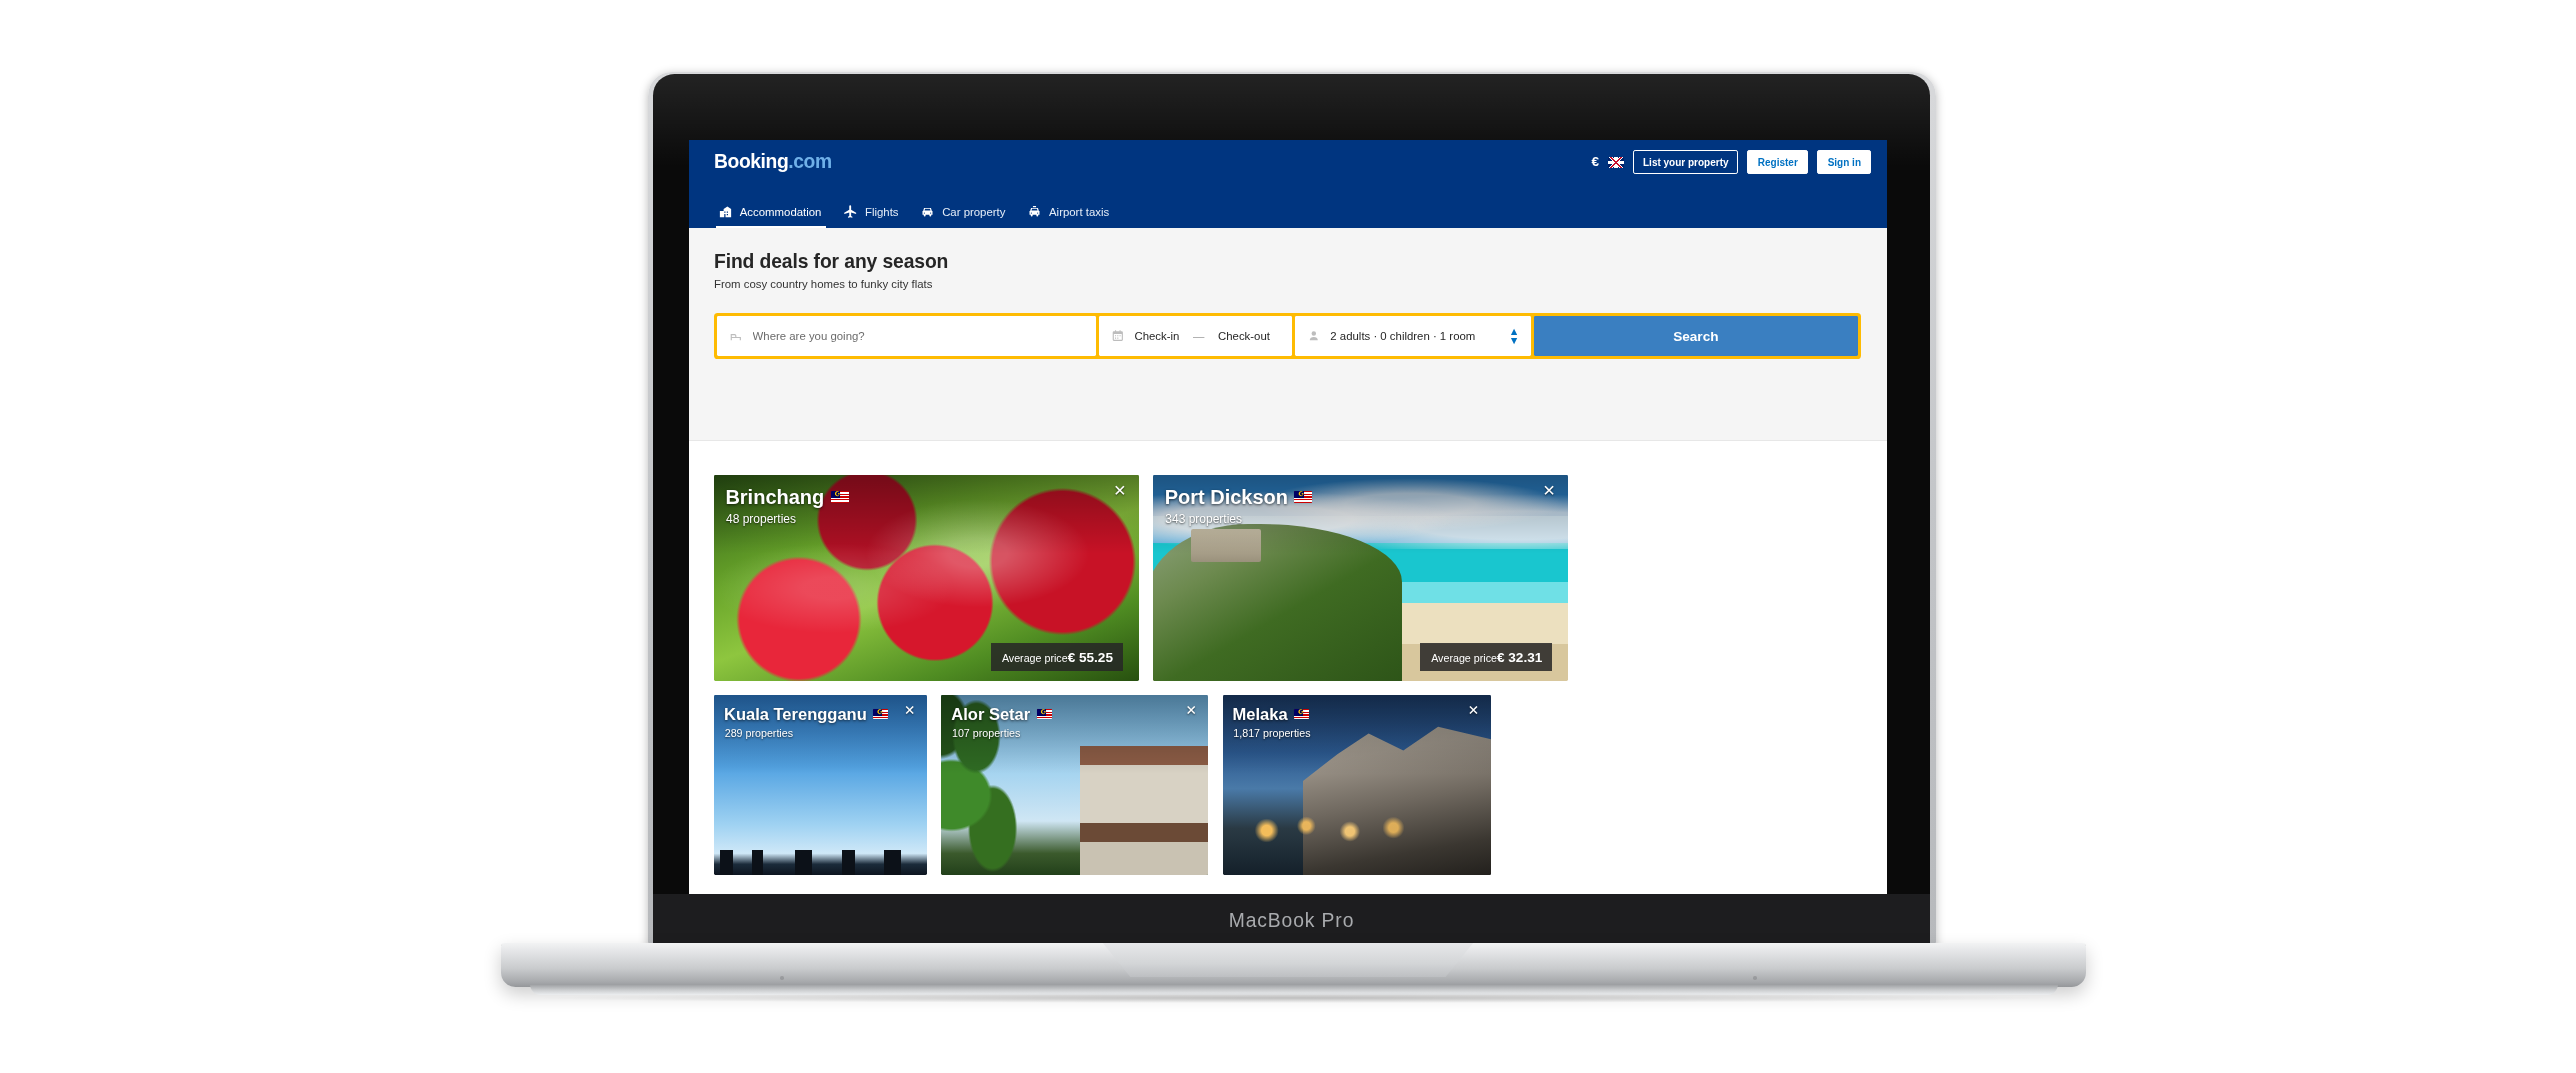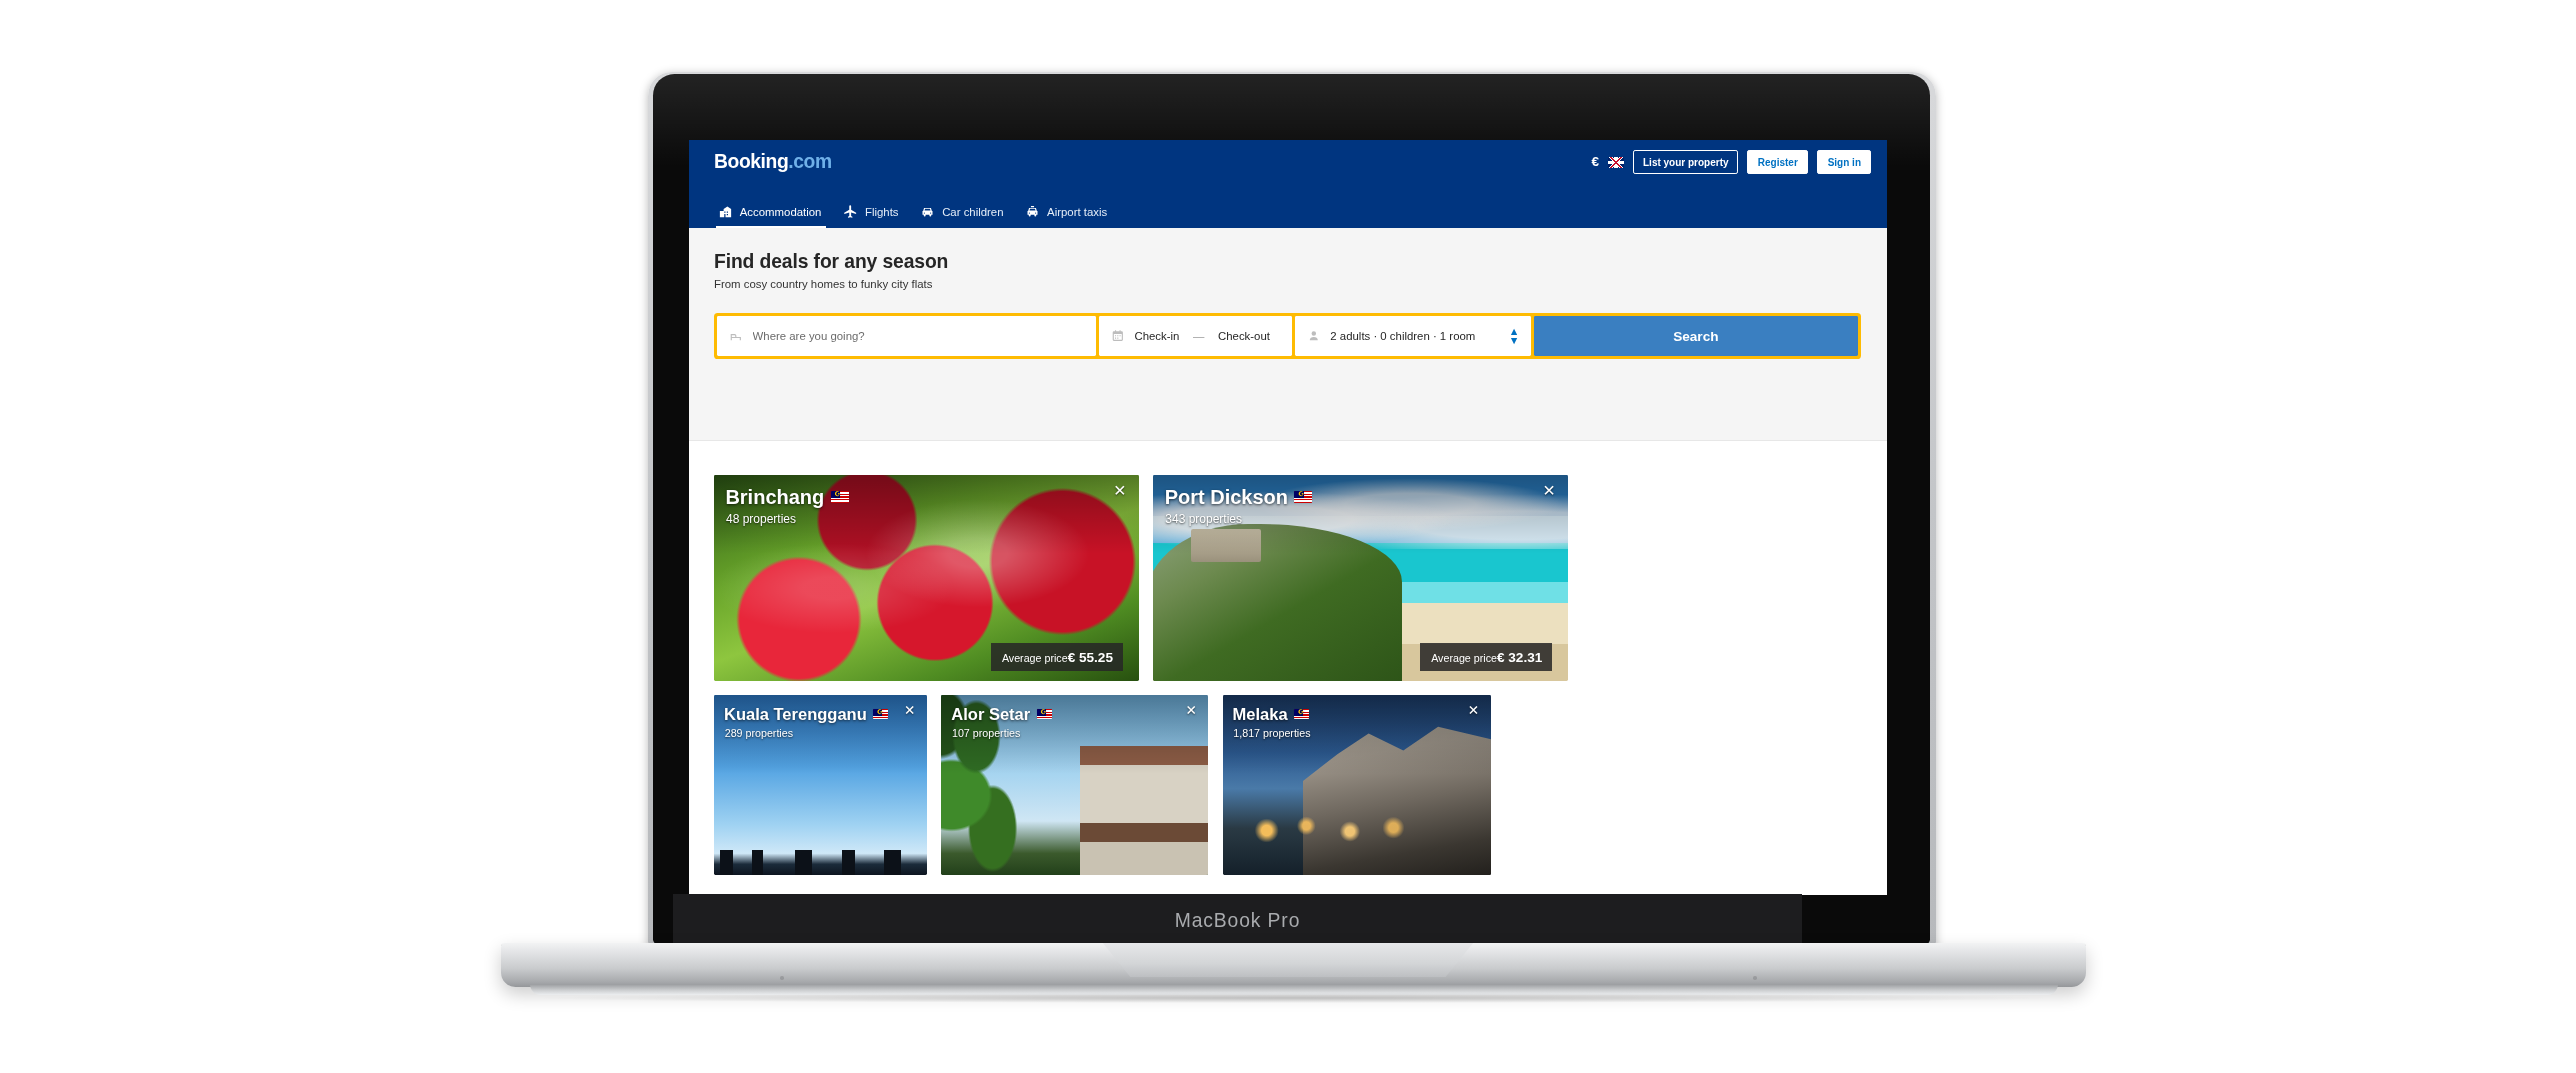--- a/index.html
+++ b/index.html
@@ -33,22 +33,22 @@
     border-radius: 21.5px 21.5px 0 0;
     background: linear-gradient(180deg,rgba(255,255,255,.10),rgba(255,255,255,0));
     pointer-events: none;
   }
   .screen {
     position: absolute; left: 689px; top: 140px;
     width: 1198px; height: 755px;
     background: #fff; overflow: hidden;
   }
   .chin {
-    position: absolute; left: 673px; top: 894px;
-    width: 1129px; height: 54px;
+    position: absolute; left: 653px; top: 894px;
+    width: 1277px; height: 54px;
     background: #1d1d1f;
     border-radius: 0 0 5.7px 5.7px;
     display: flex; align-items: center; justify-content: center;
   }
   .chin-label {
     color: #a9abae; font-size: 19.3px; letter-spacing: 0.9px;
     font-family: "Liberation Sans", sans-serif;
   }
   .base {
     position: absolute; left: 501px; top: 943px;
@@ -306,21 +306,21 @@
                 </svg>
             </span>
             <span>Flights</span>
           </div>
           <div class="nav-item">
             <span class="nav-ico">
               <svg viewBox="0 0 24 24">
                   <path d="M5 11l1.5-4.5h11L19 11h1v6h-2v1.5a1.5 1.5 0 0 1-3 0V17H9v1.5a1.5 1.5 0 0 1-3 0V17H4v-6h1zm2.2-.8h9.6l-.9-2.7H8.1l-.9 2.7zM7 13.5a1 1 0 1 0 0 2 1 1 0 0 0 0-2zm10 0a1 1 0 1 0 0 2 1 1 0 0 0 0-2z"></path>
                 </svg>
             </span>
-            <span>Car children</span>
+            <span>Car property</span>
           </div>
           <div class="nav-item">
             <span class="nav-ico">
               <svg viewBox="0 0 24 24">
                   <path d="M9.5 3h5v2h-5V3zM5 11l1.5-4.5h11L19 11h1v6h-2v1.5a1.5 1.5 0 0 1-3 0V17H9v1.5a1.5 1.5 0 0 1-3 0V17H4v-6h1zm2.2-.8h9.6l-.9-2.7H8.1l-.9 2.7zM7 13.5a1 1 0 1 0 0 2 1 1 0 0 0 0-2zm10 0a1 1 0 1 0 0 2 1 1 0 0 0 0-2z"></path>
                 </svg>
             </span>
             <span>Airport taxis</span>
           </div>
         </div>

